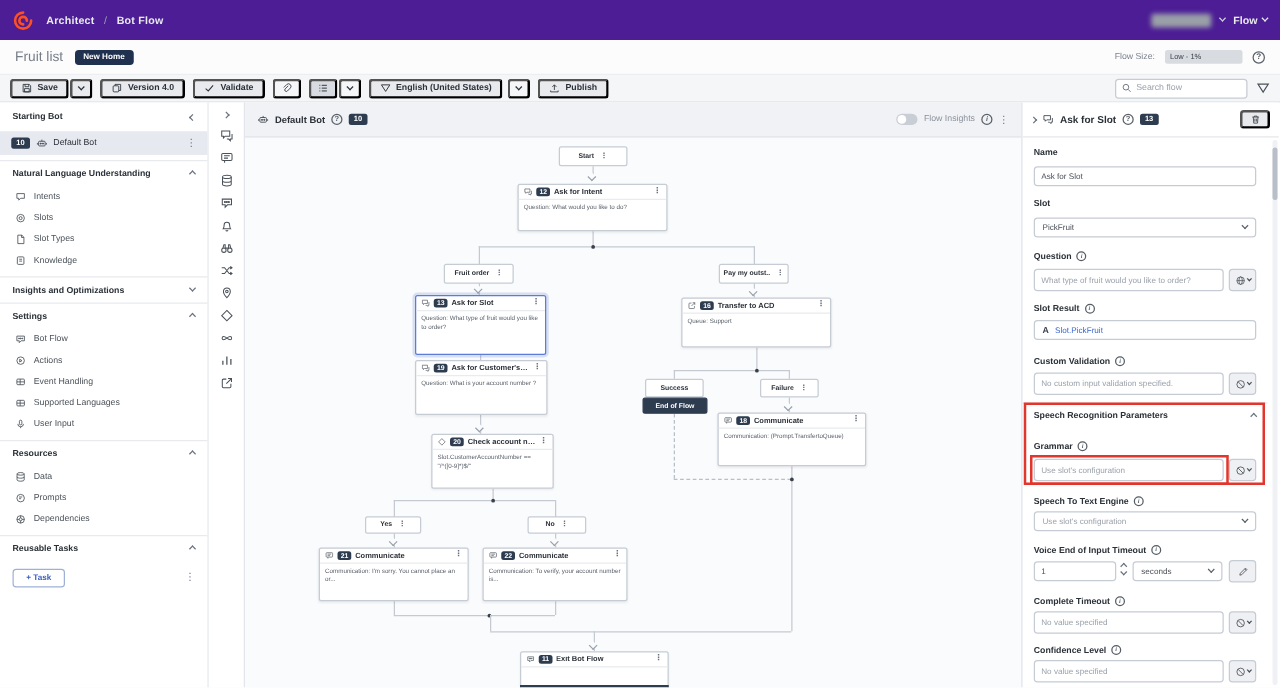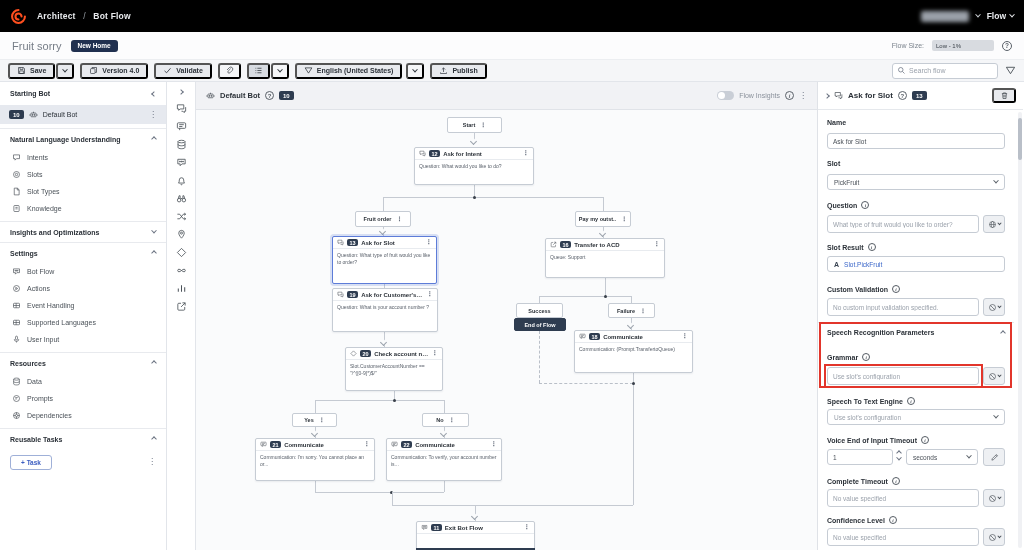--- a/index.html
+++ b/index.html
@@ -1,21 +1,21 @@
 <!DOCTYPE html>
 <html><head>
 <meta charset="utf-8">
 <style>
   *{margin:0;padding:0;box-sizing:border-box}
   html,body{width:1024px;height:550px;overflow:hidden}
   body{font-family:"Liberation Sans","DejaVu Sans",sans-serif;color:#2b3138;background:#fff}
   .app{position:relative;width:1024px;height:550px;overflow:hidden}
 
   
-  .topbar{position:absolute;left:0;top:0;width:1024px;height:32px;background:#000000;display:flex;align-items:center;padding:4px 10px;color:#e9ebee}
+  .topbar{position:absolute;left:0;top:0;width:1024px;height:32px;background:#4c1d95;display:flex;align-items:center;padding:4px 10px;color:#e9ebee}
   .logo{width:17px;height:17px;margin-right:10px}
   .crumb{font-size:8.5px;font-weight:bold;letter-spacing:.2px}
   .crumb .sep{color:#9aa1a8;margin:0 5px;font-weight:normal}
   .topbar-right{margin-left:auto;display:flex;align-items:center;gap:7px}
   .user-blur{width:48px;height:11px;border-radius:2px;background:#9aa0a8;filter:blur(2px)}
   .help{font-size:8.5px;font-weight:bold;color:#e9ebee;display:flex;align-items:center;gap:4px}
   .chev{display:inline-block;width:4px;height:4px;border-right:1.2px solid currentColor;border-bottom:1.2px solid currentColor}
   .chev.d{transform:rotate(45deg) translate(-1px,-1px)}
   .chev.u{transform:rotate(225deg)}
   .chev.l{transform:rotate(135deg)}
@@ -328,21 +328,21 @@
       <span class="user-blur"></span>
       <span class="chev d" style="color:#cfd3d8"></span>
       <span class="help">
           <span>Flow</span>
           <span class="chev d"></span>
         </span>
     </div>
   </header>
 
   <div class="titlebar">
-    <span class="flow-name">Fruit sorry</span>
+    <span class="flow-name">Fruit list</span>
     <span class="home-badge">New Home</span>
     <div class="titlebar-right">
       <span class="fs-label">Flow Size:</span>
       <span class="fs-bar">
           <span>Low - 1%</span>
         </span>
       <span class="qcirc">?</span>
     </div>
   </div>
 

